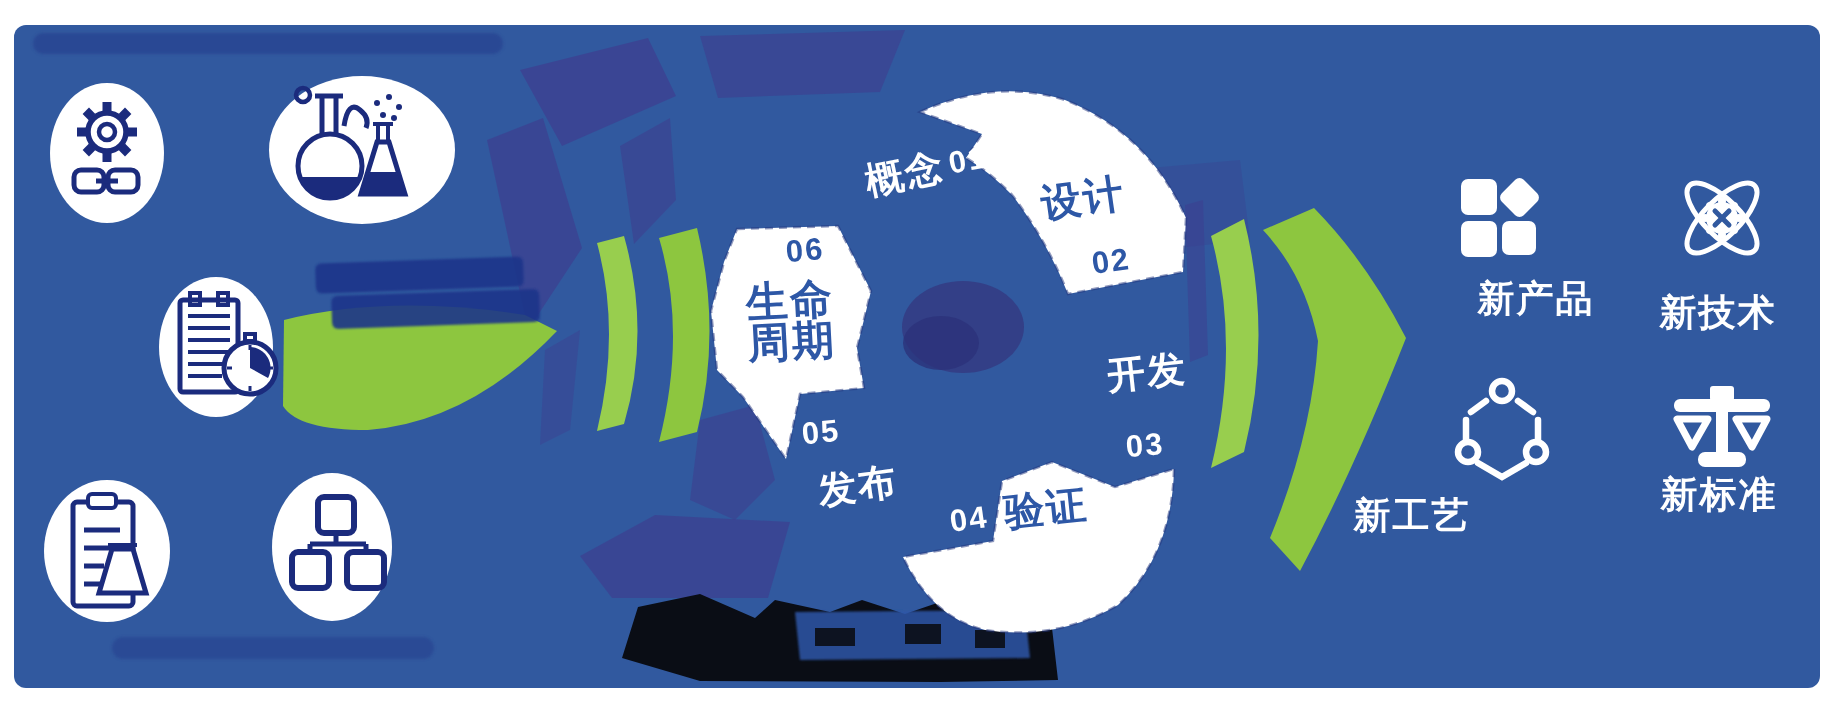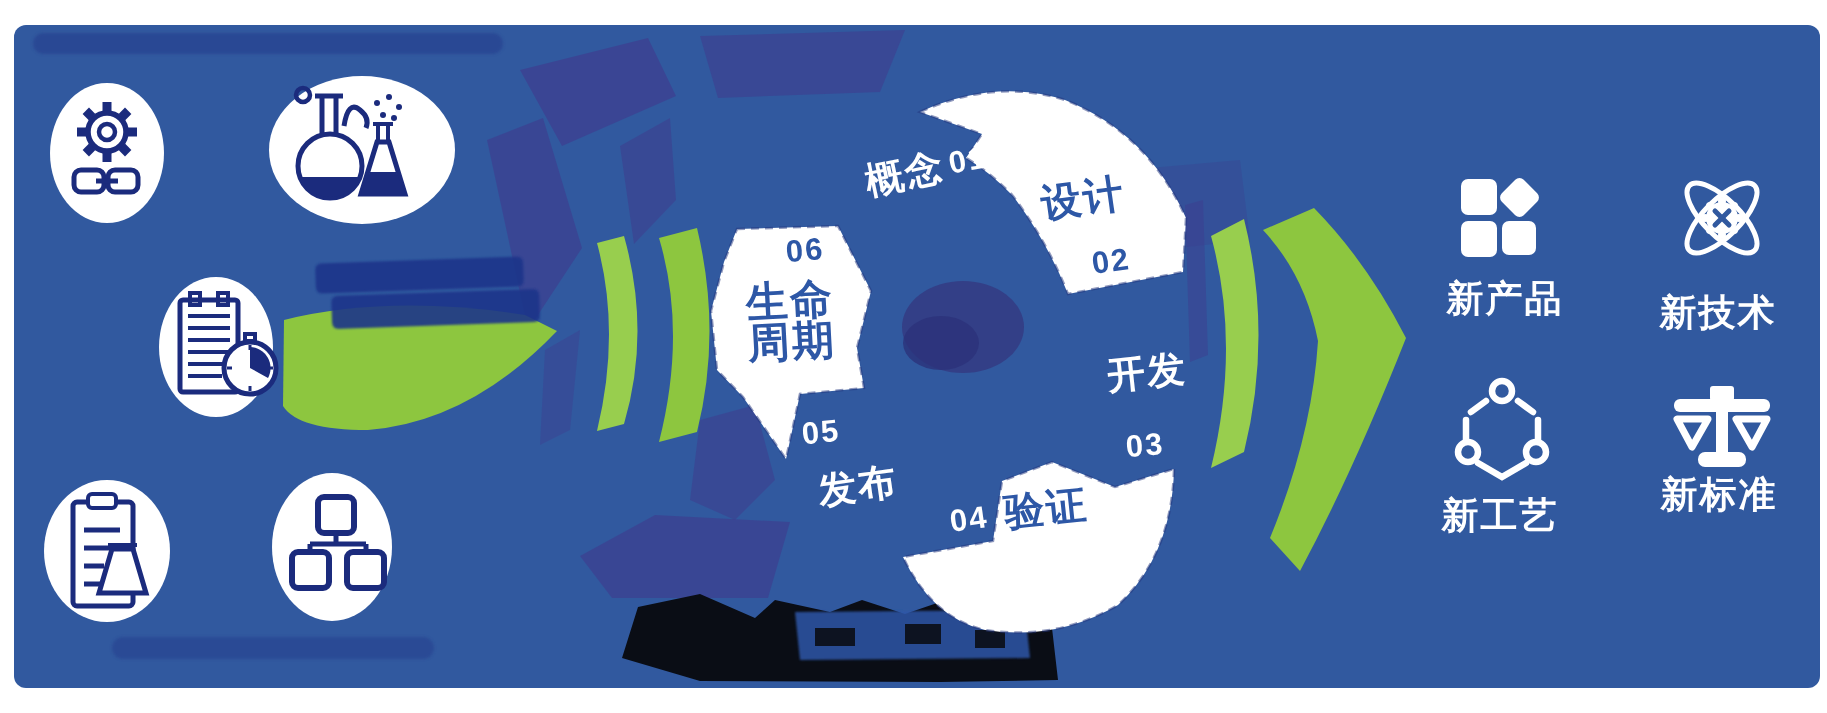--- a/index.html
+++ b/index.html
@@ -238,18 +238,18 @@
 <div class="lbl b" style="left:1046px;top:508px;--r:-6deg;font-size:40px">验证</div>
 <div class="lbl w" style="left:969px;top:519px;--r:-8deg;font-size:31px">04</div>
 
 <div class="lbl w" style="left:858px;top:486px;--r:-8deg;font-size:38px">发布</div>
 <div class="lbl w" style="left:821px;top:432px;--r:-6deg;font-size:31px">05</div>
 
 <div class="lbl b" style="left:805px;top:250px;--r:-5deg;font-size:31px">06</div>
 <div class="lbl b" style="left:790px;top:301px;--r:-3deg;font-size:42px">生命</div>
 <div class="lbl b" style="left:792px;top:342px;--r:-3deg;font-size:42px">周期</div>
 
-<div class="lbl w" style="left:1505px;top:298px;font-size:37px">新产品</div>
+<div class="lbl w" style="left:1536px;top:298px;font-size:37px">新产品</div>
 <div class="lbl w" style="left:1718px;top:312px;font-size:37px">新技术</div>
-<div class="lbl w" style="left:1500px;top:515px;font-size:37px">新工艺</div>
+<div class="lbl w" style="left:1412px;top:515px;font-size:37px">新工艺</div>
 <div class="lbl w" style="left:1719px;top:494px;font-size:37px">新标准</div>
 
 </div>
 
 </body></html>

